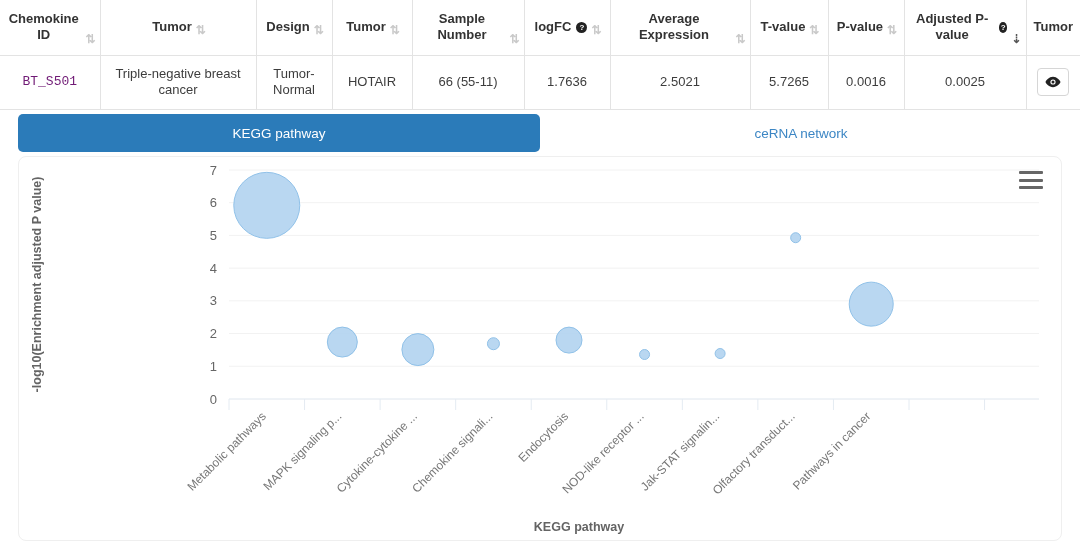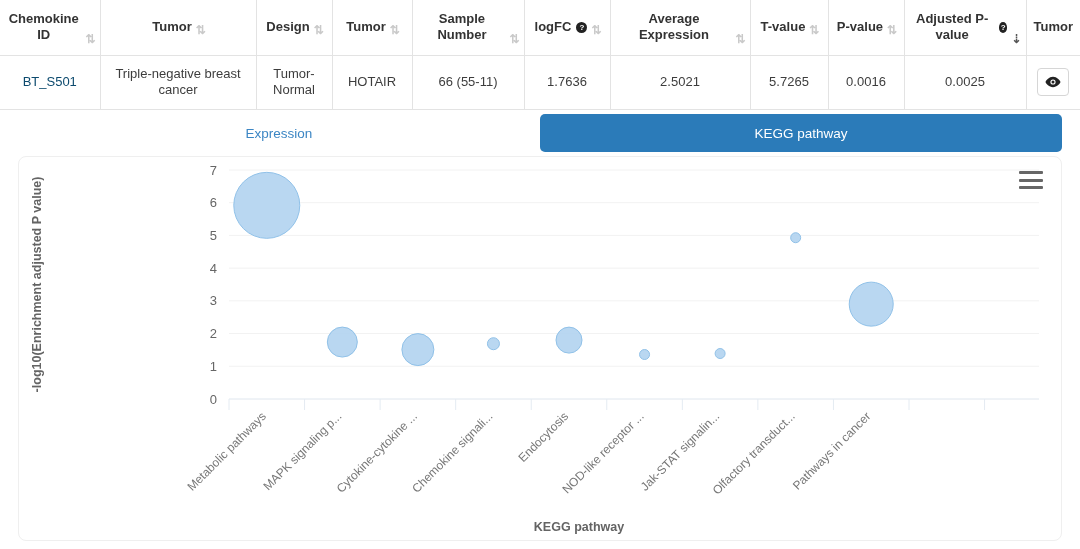--- a/index.html
+++ b/index.html
@@ -72,21 +72,21 @@
     border-radius: 50%;
     background: #222;
     color: #fff;
     font-size: 8px;
     font-weight: bold;
     line-height: 11px;
     text-align: center;
     vertical-align: super;
     margin-left: 1px;
   }
-  .id-link { color: #0c4a6e; text-decoration: none; }
+  .id-link { color: #701a75; text-decoration: none; font-family: Liberation Mono, monospace; }
 
   .view-btn {
     display: inline-flex;
     align-items: center;
     justify-content: center;
     width: 32px; height: 28px;
     border: 1px solid #d6d6d6;
     border-radius: 4px;
     background: #fff;
     cursor: pointer;
@@ -280,22 +280,22 @@
             <circle cx="8" cy="6" r="2.6" fill="#ffffff"></circle>
             <circle cx="8" cy="6" r="1.5" fill="#222222"></circle>
           </svg>
         </button>
       </td>
     </tr>
   </tbody>
 </table>
 
 <div class="tabs-row">
-  <button class="tab">Expression</button>
   <button class="tab active">KEGG pathway</button>
+  <button class="tab">ceRNA network</button>
 </div>
 
 <div class="chart-panel">
   <div class="ctx-menu">
     <span></span>
       <span></span>
       <span></span>
   </div>
   <svg class="chart-svg" id="kegg-chart" width="1042" height="383" viewBox="0 0 1042 383">
       <line x1="210" y1="242" x2="1020" y2="242" class="axisline"></line>

